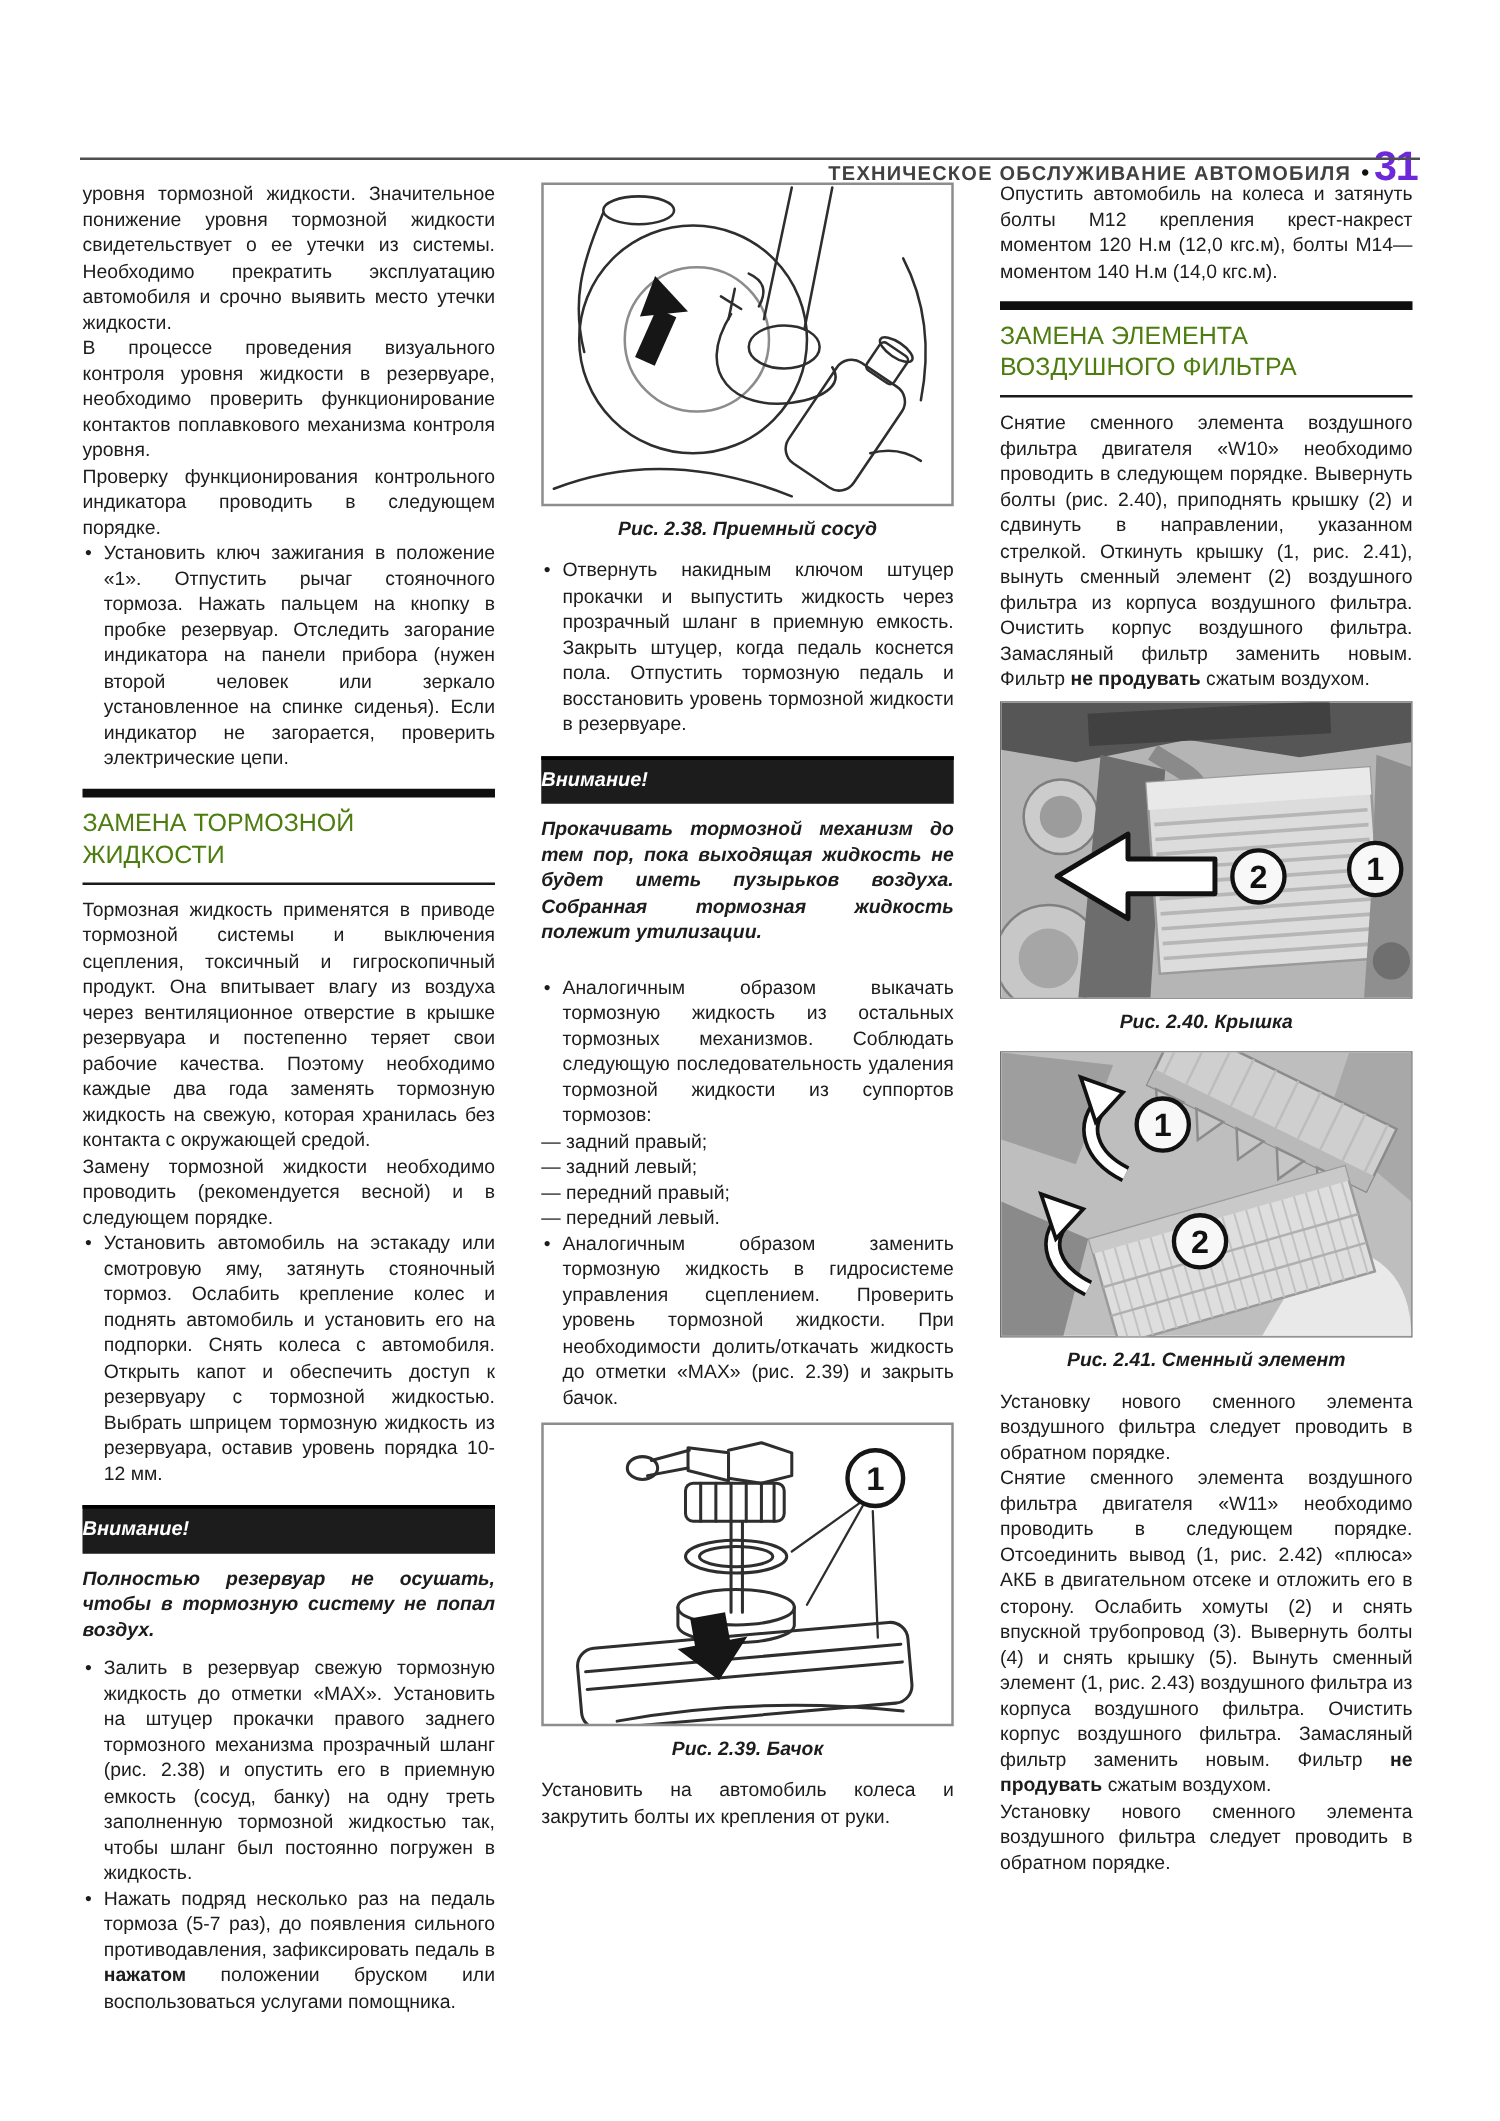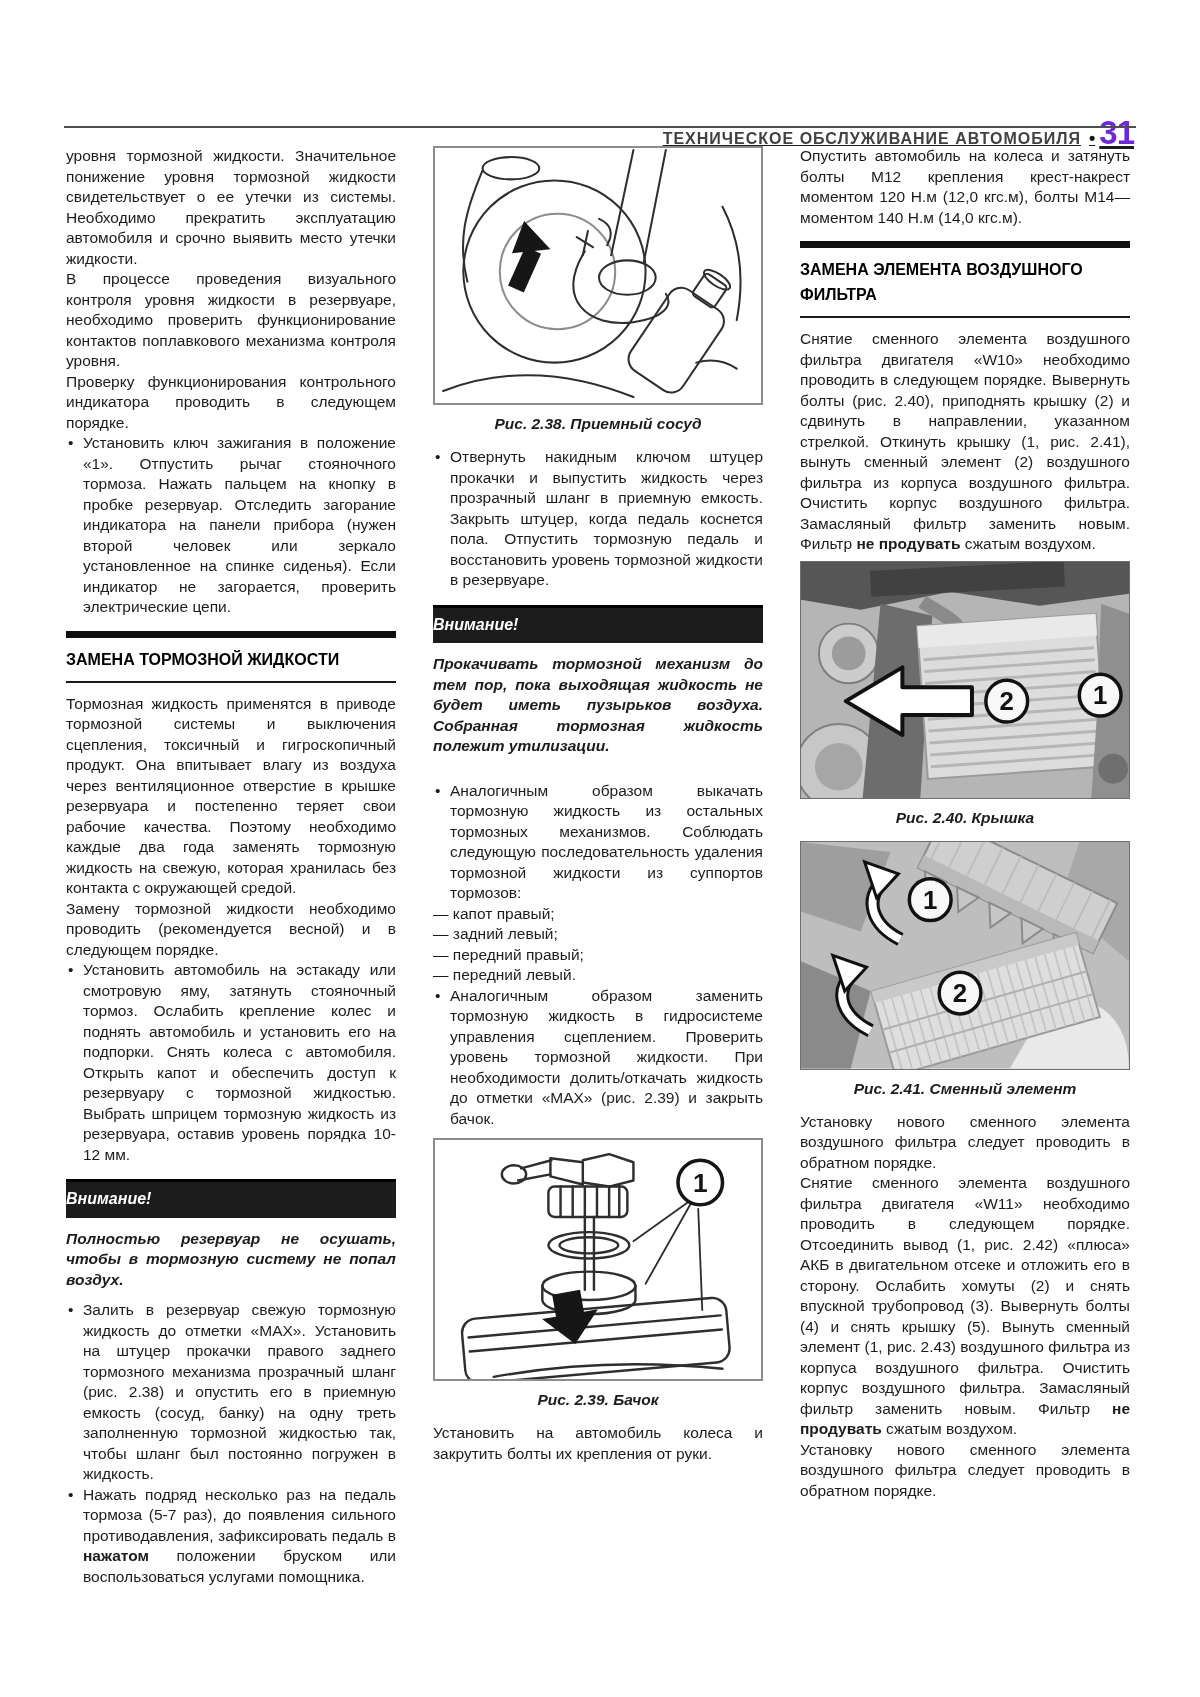--- a/index.html
+++ b/index.html
@@ -1,34 +1,34 @@
 <!DOCTYPE html>
 <html lang="ru"><head>
 <meta charset="utf-8">
 <style>
   html,body{margin:0;padding:0;background:#ffffff;}
   .page{position:relative;width:1200px;height:1697px;background:#fff;overflow:hidden;
         font-family:"Liberation Sans", sans-serif;color:#1c1c1c;}
   
-  .header{position:absolute;top:86px;left:66px;right:66px;display:flex;justify-content:flex-end;align-items:baseline;text-decoration:underline;}
+  .header{position:absolute;top:86px;left:66px;right:66px;display:flex;justify-content:flex-end;align-items:baseline;}
   .header-title{font-size:16px;font-weight:bold;color:#414141;letter-spacing:1px;}
   .header-sep{font-size:18px;font-weight:bold;color:#111;margin:0 4px 0 8px;}
   .page-num{font-size:33px;font-weight:bold;color:#6d28d9;letter-spacing:-1px;margin-top:28px;}
   .header-rule{position:absolute;top:126px;left:64px;right:64px;height:2px;background:#4e4e4e;}
   
   .columns{position:absolute;top:146px;left:66px;display:flex;gap:37px;}
   .col{width:330px;font-size:15.5px;line-height:20.5px;text-align:justify;}
   .col p{margin:0;}
   .bullet{position:relative;padding-left:17px;margin:0;}
   .bullet::before{content:"\2022";position:absolute;left:2px;top:0;}
   .dash{padding-left:18px;text-indent:-18px;text-align:left;}
   
   .section-head{margin:13px 0 11px;}
   .section-bar{height:7px;background:#0f0f0f;margin-bottom:9px;}
-  .section-title{font-weight:bold;font-size:16px;line-height:25px;color:#000000;text-align:left;}
+  .section-title{font-weight:normal;font-size:20px;line-height:25px;color:#4d7c0f;text-align:left;}
   .section-rule{height:2px;background:#1a1a1a;margin-top:9px;}
   
   .warn-bar{background:#1c1c1c;color:#fff;text-align:left;font-style:italic;font-weight:bold;
             font-size:16px;padding:7px 0 8px;margin:14px 0 11px;border-top:3px solid #000;}
   .warn-text{font-weight:bold;font-style:italic;margin:0;}
   
   .fig-box{border:2px solid #8d8d8d;background:#fff;margin:0 0 9px;}
   .fig-box svg{display:block;width:100%;height:auto;}
   .photo-box{border:1px solid #6f6f6f;margin:6px 0 9px;}
   .photo-box svg{display:block;width:100%;height:auto;}
@@ -103,21 +103,21 @@
         </svg>
       </div>
       <div class="fig-caption">Рис. 2.38. Приемный сосуд</div>
 
       <p class="bullet">Отвернуть накидным ключом штуцер прокачки и выпустить жидкость через прозрачный шланг в приемную емкость. Закрыть штуцер, когда педаль коснется пола. Отпустить тормозную педаль и восстановить уровень тормозной жидкости в резервуаре.</p>
 
       <div class="warn-bar">Внимание!</div>
       <p class="warn-text">Прокачивать тормозной механизм до тем пор, пока выходящая жидкость не будет иметь пузырьков воздуха. Собранная тормозная жидкость полежит утилизации.</p>
 
       <p class="bullet" style="margin-top:24px;"><span>Аналогичным образом выкачать тормозную жидкость из остальных тормозных механизмов. Соблюдать следующую последовательность удаления тормозной жидкости из суппортов тормозов:</span></p>
-      <p class="dash">— капот правый;</p>
+      <p class="dash">— задний правый;</p>
       <p class="dash">— задний левый;</p>
       <p class="dash">— передний правый;</p>
       <p class="dash">— передний левый.</p>
       <p class="bullet">Аналогичным образом заменить тормозную жидкость в гидросистеме управления сцеплением. Проверить уровень тормозной жидкости. При необходимости долить/откачать жидкость до отметки «MAX» (рис. 2.39) и закрыть бачок.</p>
 
       <div class="fig-box" style="margin-top:9px;">
         <svg viewBox="0 0 322 236">
           <g fill="none" stroke="#2e2e2e" stroke-width="2.4" stroke-linecap="round" stroke-linejoin="round">
             <path d="M85,28 l30,-8 M82,40 l32,-6"></path>
             <ellipse cx="78" cy="34" rx="12" ry="9"></ellipse>

